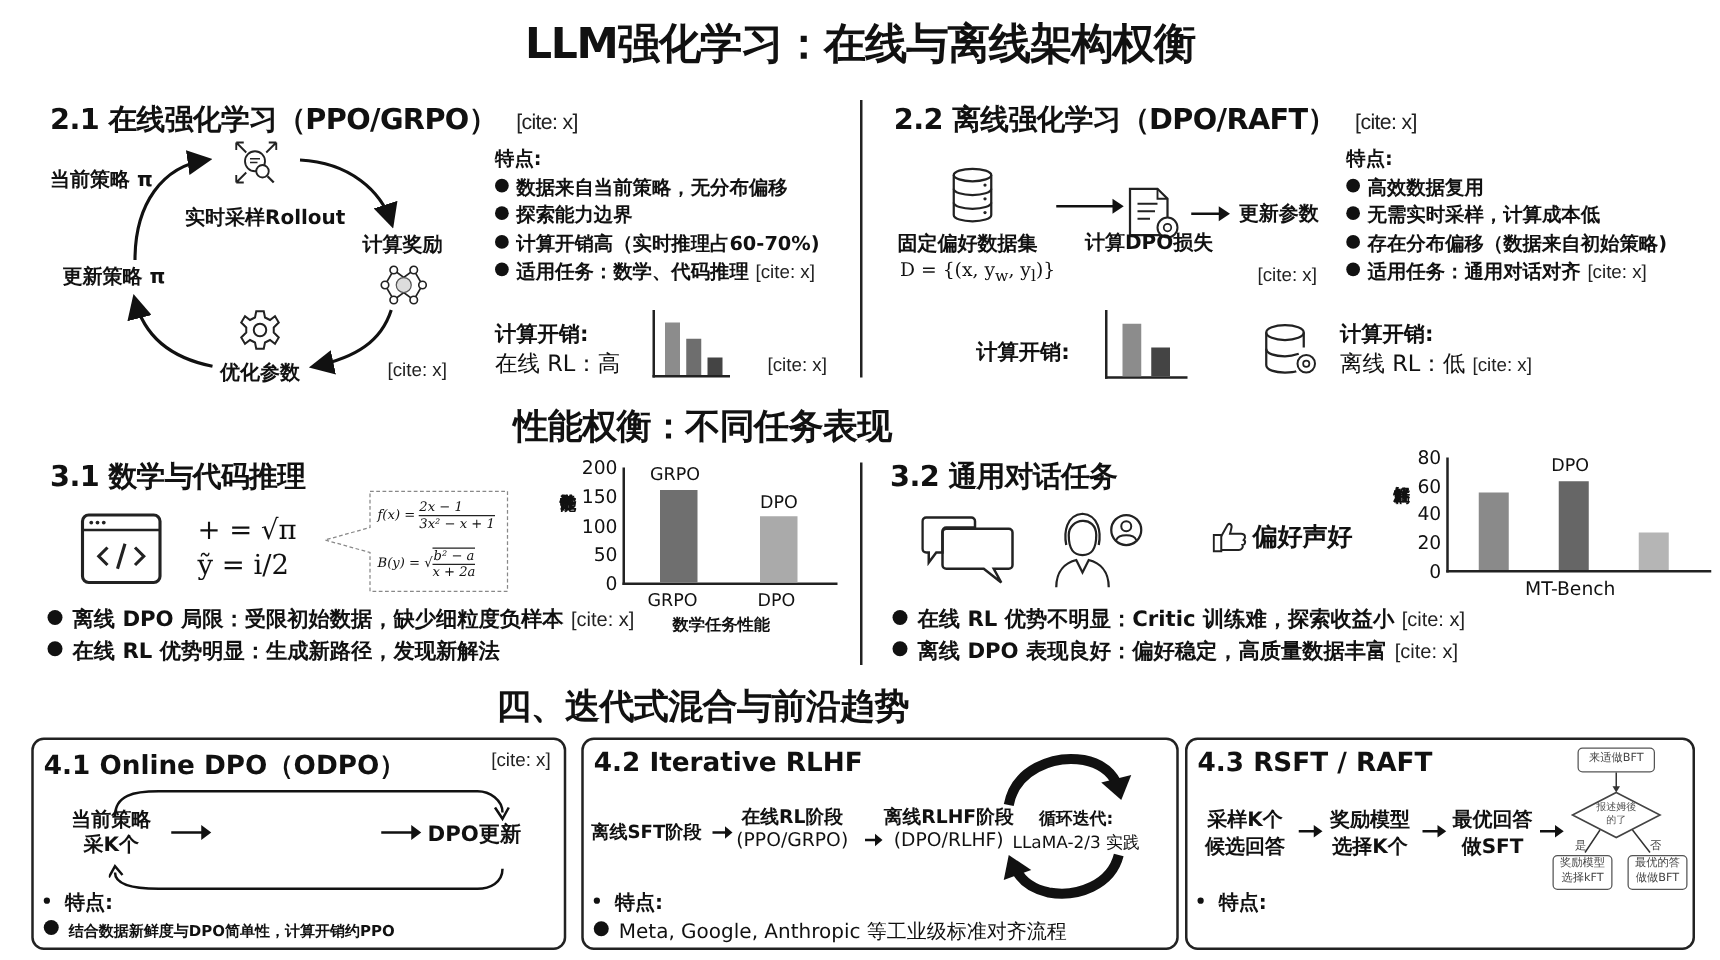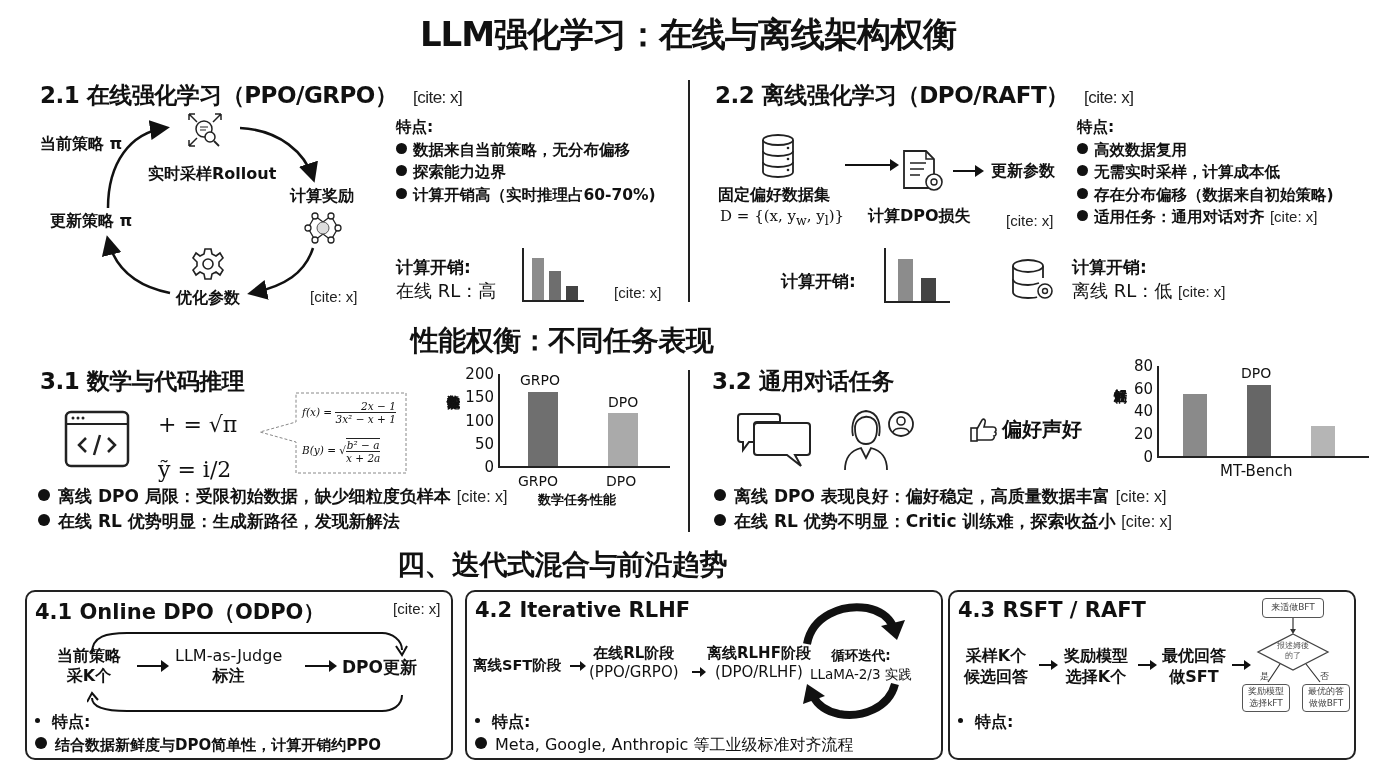--- a/index.html
+++ b/index.html
@@ -85,20 +85,21 @@
   <div class="abs lbl" style="left:146px; top:180px;">优化参数</div>
   <div class="abs lbl" style="left:20px; top:103px;">更新策略 π</div>
   <div class="abs cite-s" style="left:280px; top:180px;">[cite: x]</div>
 </div>
 
 <div class="abs feat" style="left:396px; top:116px;">
   <div>特点:</div>
   <div><span class="dot"></span><span>数据来自当前策略，无分布偏移</span></div>
   <div><span class="dot"></span><span>探索能力边界</span></div>
   <div><span class="dot"></span><span>计算开销高（实时推理占60-70%)</span></div>
+  <div><span class="dot"></span><span>适用任务：数学、代码推理</span> <span class="cite-s">[cite: x]</span></div>
 </div>
 
 <div class="abs" style="left:396px; top:256px;">
   <div style="font-size:17px; font-weight:bold;">计算开销:</div>
   <div style="font-size:18px;">在线 RL：高</div>
 </div>
 <div class="abs bar-axis" style="left:522px; top:248px; width:62px; height:54px; display:flex; align-items:flex-end; gap:5px; padding-left:8px;">
   <div style="width:12px; height:42px; background:#8c8c8c;"></div>
   <div style="width:12px; height:29px; background:#6e6e6e;"></div>
   <div style="width:12px; height:14px; background:#444;"></div>
@@ -131,21 +132,21 @@
 
 <div class="abs" style="left:900px; top:148px;">
   <svg width="46" height="46" viewBox="0 0 46 46">
     <path d="M4,3 H26 L34,11 V40 H4 Z" fill="none" stroke="#222" stroke-width="1.8"></path>
     <path d="M26,3 V11 H34" fill="none" stroke="#222" stroke-width="1.5"></path>
     <path d="M10,15 H26 M10,21 H24 M10,27 H20" stroke="#222" stroke-width="1.6"></path>
     <circle cx="34" cy="34" r="8" fill="#fff" stroke="#222" stroke-width="1.6"></circle>
     <circle cx="34" cy="34" r="3" fill="none" stroke="#222" stroke-width="1.4"></circle>
   </svg>
 </div>
-<div class="abs lbl" style="left:868px; top:206px;">计算DPO损失</div>
+<div class="abs lbl" style="left:868px; top:184px;">计算DPO损失</div>
 
 <div class="abs" style="left:953px; top:170px; width:24px; height:2px; background:#111;"></div>
 <div class="abs" style="left:975px; top:165px; width:0; height:0; border-left:9px solid #111; border-top:6px solid transparent; border-bottom:6px solid transparent;"></div>
 <div class="abs lbl" style="left:991px; top:161px;">更新参数</div>
 <div class="abs cite-s" style="left:1006px; top:212px;">[cite: x]</div>
 
 <div class="abs feat" style="left:1077px; top:116px;">
   <div>特点:</div>
   <div><span class="dot"></span><span>高效数据复用</span></div>
   <div><span class="dot"></span><span>无需实时采样，计算成本低</span></div>
@@ -182,28 +183,28 @@
   <svg width="66" height="58" viewBox="0 0 66 58">
     <rect x="2" y="2" width="62" height="54" rx="5" fill="none" stroke="#222" stroke-width="2.5"></rect>
     <path d="M2,14 H64" stroke="#222" stroke-width="2"></path>
     <circle cx="9" cy="8" r="1.5" fill="#222"></circle>
       <circle cx="14" cy="8" r="1.5" fill="#222"></circle>
       <circle cx="19" cy="8" r="1.5" fill="#222"></circle>
     <path d="M22,28 L15,35 L22,42 M44,28 L51,35 L44,42 M36,25 L30,45" fill="none" stroke="#222" stroke-width="2.5"></path>
   </svg>
 </div>
 <div class="abs math" style="left:158px; top:412px; font-size:22px; font-style:normal;">+ = √π</div>
-<div class="abs math" style="left:158px; top:440px; font-size:22px;margin-top:17px;">ỹ = i/2</div>
+<div class="abs math" style="left:158px; top:440px; font-size:22px;">ỹ = i/2</div>
 
 <div class="abs" style="left:258px; top:392px; width:150px; height:82px;">
   <svg width="150" height="82" viewBox="0 0 150 82" class="abs" style="left:0;top:0;">
     <path d="M38,1 H148 V81 H38 V50 L2,40 L38,30 Z" fill="#fff" stroke="#888" stroke-width="1" stroke-dasharray="3,2"></path>
   </svg>
   <div class="abs math" style="left:44px; top:8px; font-size:10.5px; font-style:italic; white-space:nowrap;">
-    f(x) = <span style="display:inline-block; vertical-align:middle; text-align:right;"><span style="display:block; border-bottom:1px solid #222;">2x − 1</span><span style="display:block;">3x² − x + 1</span></span>
+    f(x) = <span style="display:inline-block; vertical-align:middle; text-align:left;"><span style="display:block; border-bottom:1px solid #222;">2x − 1</span><span style="display:block;">3x² − x + 1</span></span>
   </div>
   <div class="abs math" style="left:44px; top:46px; font-size:10.5px; font-style:italic; white-space:nowrap;">
     B(y) = √<span style="display:inline-block; vertical-align:middle; text-align:center; border-top:1px solid #222;"><span style="display:block; border-bottom:1px solid #222;">b² − a</span><span style="display:block;">x + 2a</span></span>
   </div>
 </div>
 
 <div class="abs" style="left:440px; top:365px; width:230px; height:150px;">
   <div class="abs" style="left:2px; top:20px; width:20px; font-size:13px; font-weight:bold; writing-mode:vertical-rl; line-height:18px;">数学任务性能</div>
   <div class="abs" style="left:26px; top:0; width:28px; text-align:right; font-size:15px; line-height:18px;">
     <div style="position:absolute; right:0; top:0px;">200</div>
@@ -268,50 +269,46 @@
   <div class="abs" style="left:52px; top:9px; width:212px; height:92px; border-left:2px solid #222; border-bottom:2px solid #222;">
     <div class="abs" style="left:24px; bottom:0; width:24px; height:62px; background:#8a8a8a;"></div>
     <div class="abs" style="left:88px; bottom:0; width:24px; height:71px; background:#666666;"></div>
     <div class="abs" style="left:82px; top:-1px; font-size:14px;">DPO</div>
     <div class="abs" style="left:152px; bottom:0; width:24px; height:30px; background:#b5b5b5;"></div>
   </div>
   <div class="abs" style="left:115px; top:105px; font-size:15px;">MT-Bench</div>
 </div>
 
 <div class="abs bullets" style="left:714px; top:484px;">
+  <div><span class="dot"></span><span>在线 RL 优势不明显：Critic 训练难，探索收益小</span> <span class="cite-s" style="font-size:16px;">[cite: x]</span></div>
   <div><span class="dot"></span><span>离线 DPO 表现良好：偏好稳定，高质量数据丰富</span> <span class="cite-s" style="font-size:16px;">[cite: x]</span></div>
-  <div><span class="dot"></span><span>在线 RL 优势不明显：Critic 训练难，探索收益小</span> <span class="cite-s" style="font-size:16px;">[cite: x]</span></div>
 </div>
 
 <div class="abs sec-title" style="top:546px;">四、迭代式混合与前沿趋势</div>
 
 <div class="abs box" style="left:25px; top:590px; width:428px; height:170px;">
   <div class="abs" style="left:8px; top:6px; font-size:21px; font-weight:bold; white-space:nowrap;">4.1 Online DPO（ODPO）</div>
   <div class="abs cite-s" style="left:366px; top:8px;">[cite: x]</div>
   <svg class="abs" style="left:60px; top:36px;" width="330" height="90" viewBox="0 0 330 90">
     <path d="M5,25 C5,8 20,5 40,5 H295 C305,5 315,12 315,22" fill="none" stroke="#111" stroke-width="2"></path>
     <path d="M309,18 L315,27 L320,18" fill="none" stroke="#111" stroke-width="2"></path>
     <path d="M315,67 C315,78 305,83 295,83 H40 C20,83 5,80 5,70" fill="none" stroke="#111" stroke-width="2"></path>
     <path d="M0,74 L5,65 L11,72" fill="none" stroke="#111" stroke-width="2"></path>
   </svg>
   <div class="abs center" style="left:30px; top:54px; font-size:16px; font-weight:bold; line-height:20px;">
     <div>当前策略</div>
       <div>采K个</div>
   </div>
   <div class="abs" style="left:110px; top:73px; width:26px; height:2px; background:#111;"></div>
   <div class="abs" style="left:134px; top:68px; border-left:8px solid #111; border-top:6px solid transparent; border-bottom:6px solid transparent;"></div>
-  <div class="abs center" style="left:148px; top:54px; font-size:16px; line-height:20px;">
-    <div>LLM-as-Judge</div>
-      <div style="font-weight:bold;">标注</div>
-  </div>
   <div class="abs" style="left:278px; top:73px; width:26px; height:2px; background:#111;"></div>
   <div class="abs" style="left:302px; top:68px; border-left:8px solid #111; border-top:6px solid transparent; border-bottom:6px solid transparent;"></div>
   <div class="abs" style="left:315px; top:64px; font-size:17px; font-weight:bold;">DPO更新</div>
   <div class="abs" style="left:8px; top:120px; font-size:16px; font-weight:bold;"><span class="small-dot"></span><span>特点:</span></div>
-  <div class="abs bullets" style="left:8px; top:141px; font-size:15px;"><span class="dot"></span><span>结合数据新鲜度与DPO简单性，计算开销约PPO</span></div>
+  <div class="abs bullets" style="left:8px; top:141px; font-size:12px;"><span class="dot"></span><span>结合数据新鲜度与DPO简单性，计算开销约PPO</span></div>
 </div>
 
 <div class="abs box" style="left:465px; top:590px; width:478px; height:170px;">
   <div class="abs" style="left:8px; top:6px; font-size:21px; font-weight:bold; white-space:nowrap;">4.2 Iterative RLHF</div>
   <div class="abs" style="left:6px; top:64px; font-size:14.5px; font-weight:bold; white-space:nowrap;">离线SFT阶段</div>
   <div class="abs" style="left:103px; top:73px; width:12px; height:2px; background:#111;"></div>
   <div class="abs" style="left:113px; top:69px; border-left:6px solid #111; border-top:5px solid transparent; border-bottom:5px solid transparent;"></div>
   <div class="abs center" style="left:122px; top:52px; line-height:19px; white-space:nowrap;">
     <div style="font-size:15px; font-weight:bold;">在线RL阶段</div>
     <div style="font-size:15px;">(PPO/GRPO)</div>

